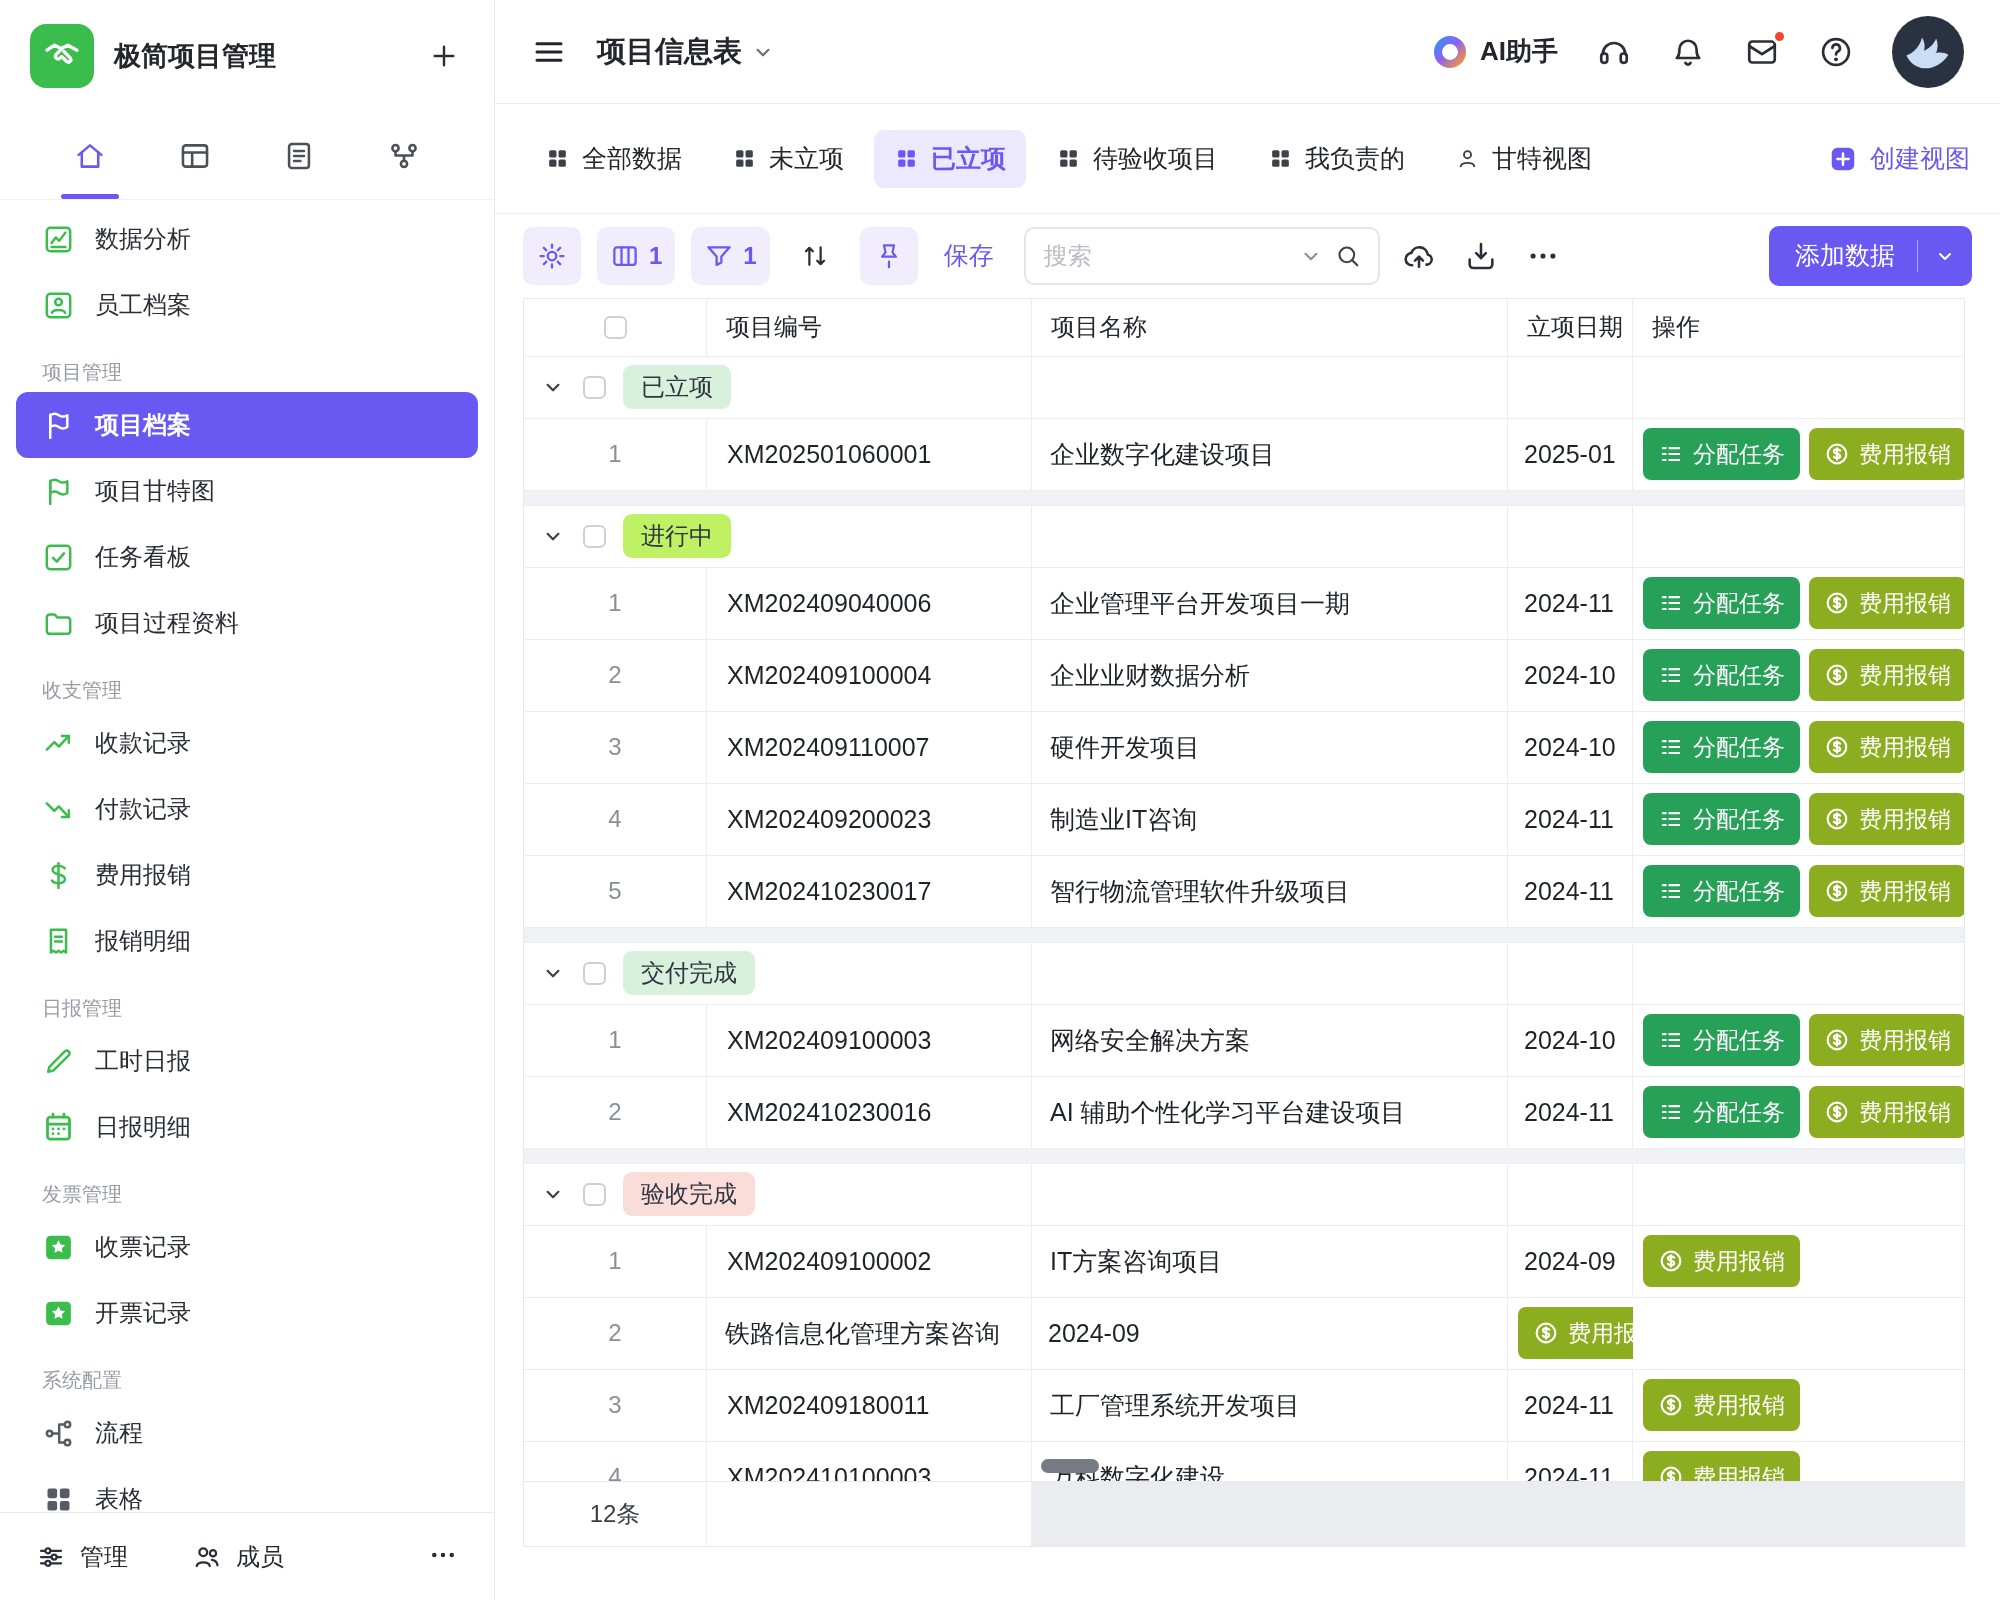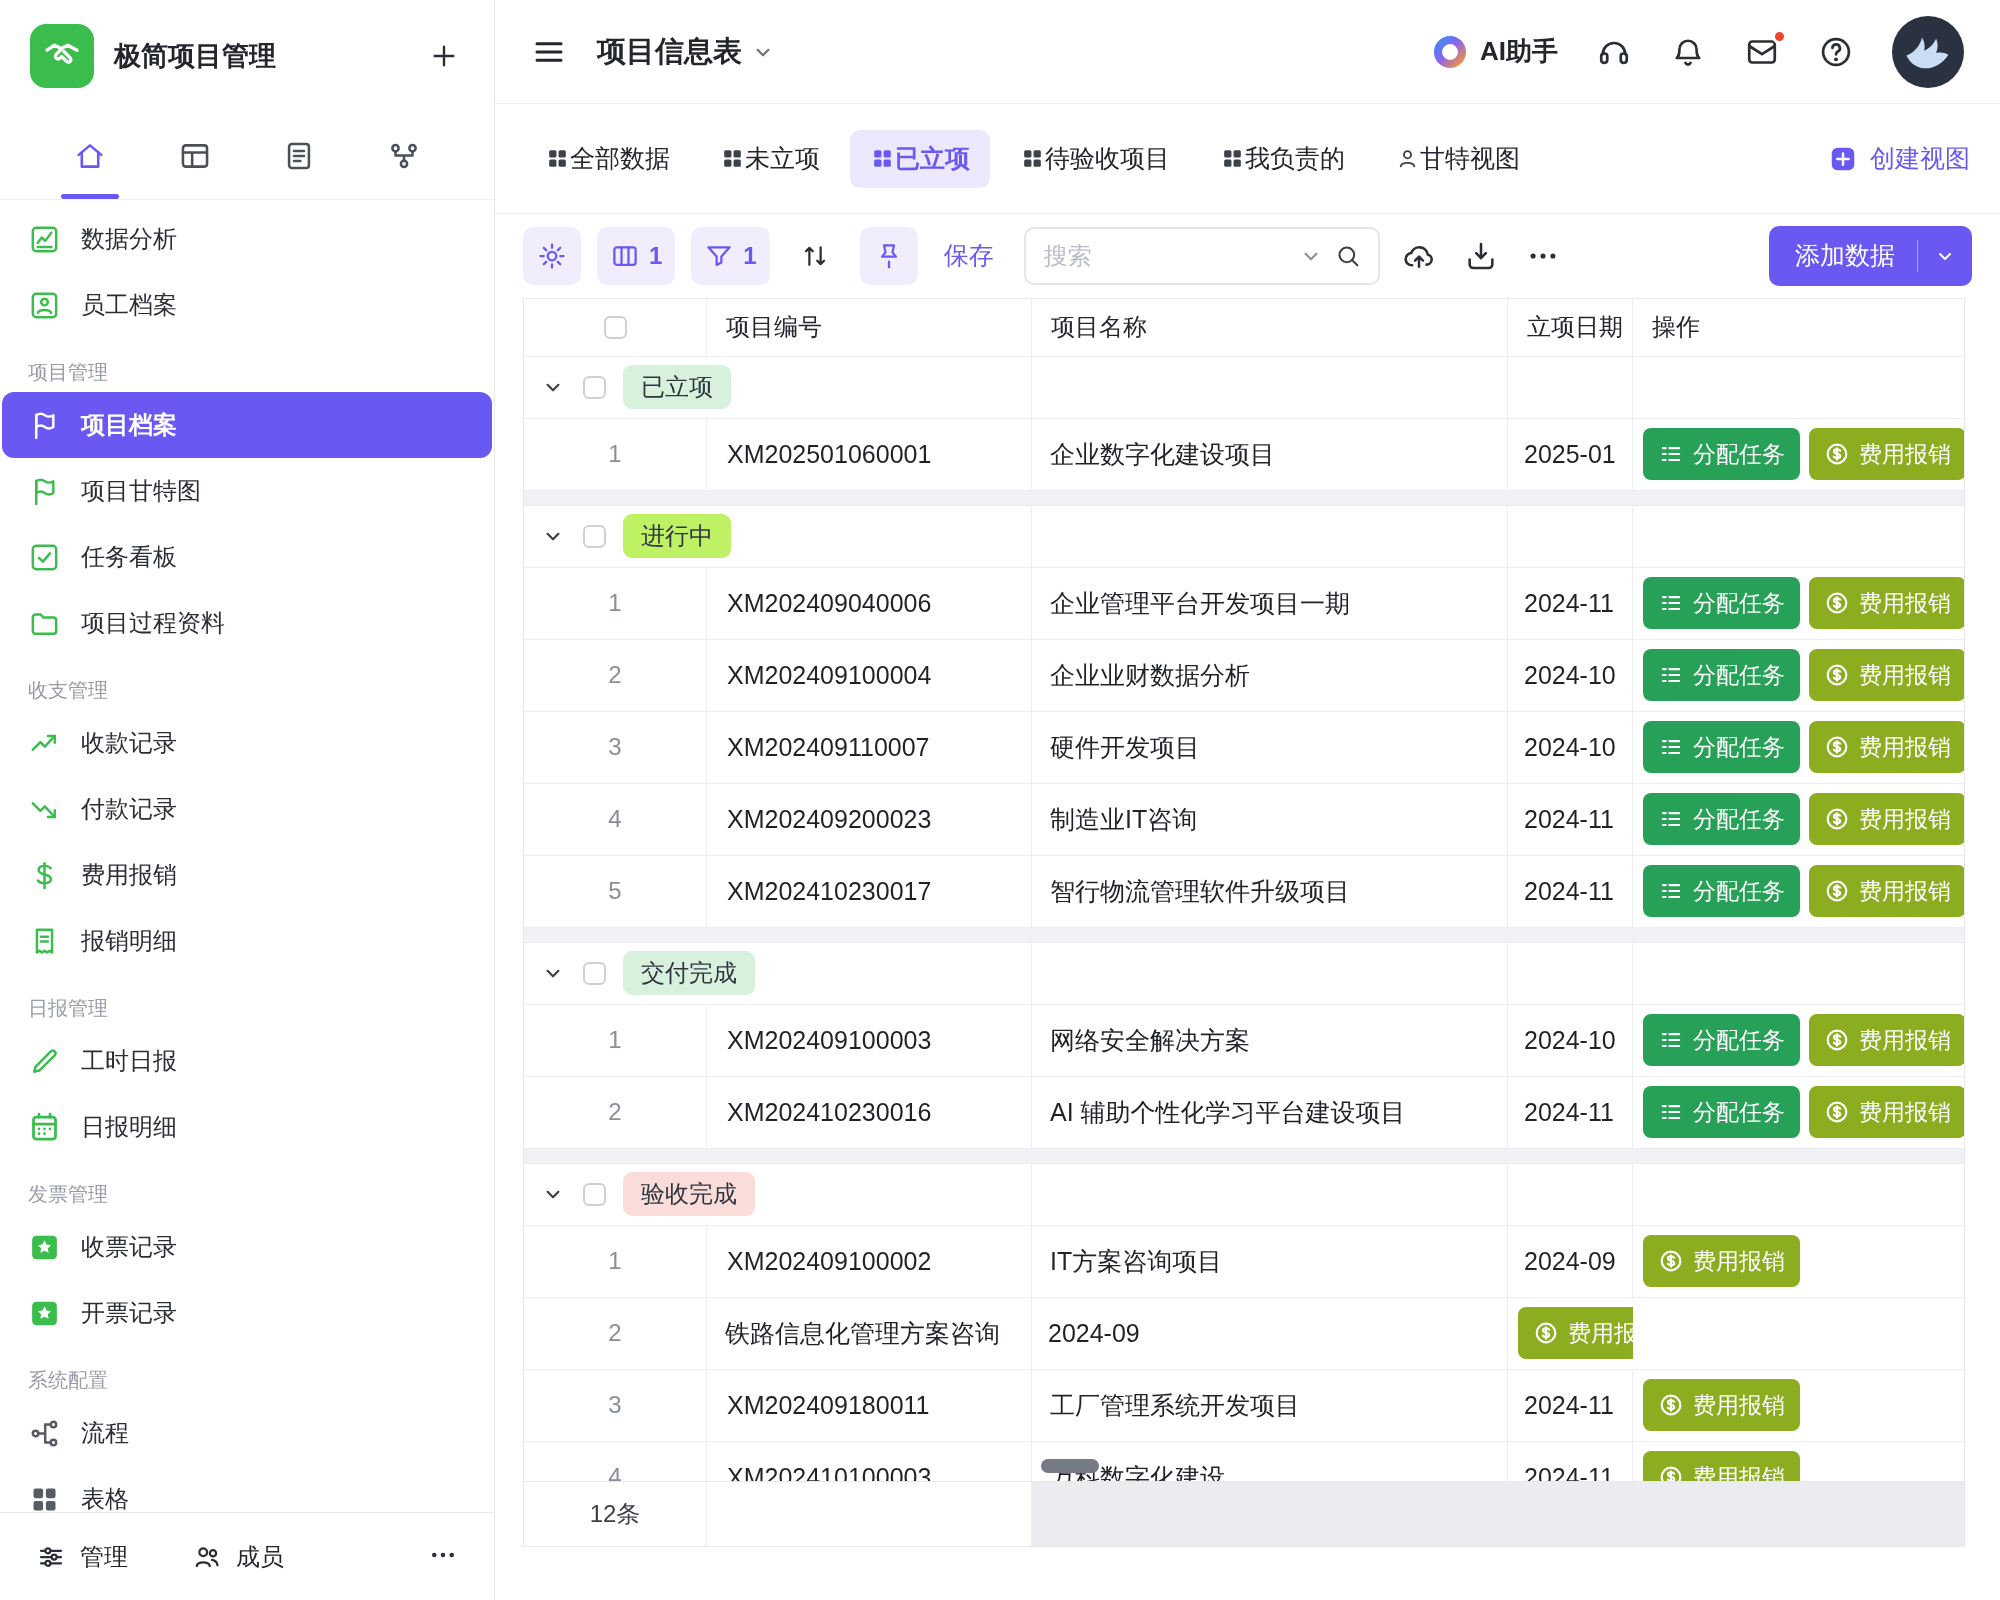--- a/index.html
+++ b/index.html
@@ -21,21 +21,21 @@
   .sb-title { font-size:27px; font-weight:700; flex:1; }
   .sb-plus { width:40px; height:40px; display:flex; align-items:center; justify-content:center; color:#2a2e36; }
   .sb-plus .icon { width:32px; height:32px; }
 
   .sb-tabs { height:88px; display:flex; align-items:center; justify-content:space-between; padding:0 62px; border-bottom:1px solid #f1f1f4; }
   .sb-tab { width:56px; height:87px; display:flex; align-items:center; justify-content:center; color:#4a4f58; position:relative; }
   .sb-tab .icon { width:34px; height:34px; }
   .sb-tab.active { color:var(--accent); }
   .sb-tab.active::after { content:""; position:absolute; bottom:0; left:50%; transform:translateX(-50%); width:58px; height:5px; border-radius:3px; background:var(--accent); }
 
-  .sb-menu { flex:1; overflow:hidden; padding:6px 2px 0; }
+  .sb-menu { flex:1; overflow:hidden; padding:6px 16px 0; }
   .sb-item { height:66px; display:flex; align-items:center; gap:20px; padding:0 26px; border-radius:12px; font-size:24px; color:#2a2e36; }
   .sb-item .icon { width:33px; height:33px; color:var(--green); }
   .sb-item .icon.gray { color:#565b64; }
   .sb-item.active { background:var(--accent); color:#fff; font-weight:600; }
   .sb-item.active .icon { color:#fff; }
   .sb-section { font-size:20px; color:#979ca6; padding:24px 26px 10px; line-height:20px; }
 
   .sb-footer { height:88px; border-top:1px solid #e9eaee; display:flex; align-items:center; padding:0 36px; gap:64px; }
   .sb-foot-item { display:flex; align-items:center; gap:14px; font-size:24px; color:#23262d; }
   .sb-foot-item .icon { width:30px; height:30px; color:#2a2e36; }
@@ -49,21 +49,21 @@
   .page-title { font-size:29px; font-weight:700; margin:0 0 0 30px; }
   .title-chev { width:26px; height:26px; color:#6b7078; margin-left:8px; }
   .top-actions { margin-left:auto; display:flex; align-items:center; gap:38px; }
   .top-action { display:flex; align-items:center; gap:12px; position:relative; }
   .top-action .icon { width:36px; height:36px; color:#2a2e36; }
   .top-action.avatar .icon { width:72px; height:72px; }
   .ta-label { font-size:26px; font-weight:600; }
   .reddot { position:absolute; top:-5px; right:-7px; width:15px; height:15px; border-radius:50%; background:#f0442c; border:3px solid #fff; }
 
   .viewtabs { height:118px; border-bottom:1px solid #ececf0; display:flex; align-items:center; padding:0 30px; gap:10px; }
-  .vtab { height:58px; padding:0 20px; border-radius:10px; display:flex; align-items:center; font-size:25px; color:#23262d; white-space:nowrap; }
+  .vtab { height:58px; padding:0 20px; border-radius:10px; display:flex; align-items:center; gap:12px; font-size:25px; color:#23262d; white-space:nowrap; }
   .vtab .icon { width:25px; height:25px; color:#3c414a; }
   .vtab.active { background:var(--accent-bg); color:var(--accent); font-weight:600; }
   .vtab.active .icon { color:var(--accent); }
   .create-view { margin-left:auto; display:flex; align-items:center; gap:12px; color:var(--accent); font-size:25px; font-weight:500; }
   .create-view .icon { width:30px; height:30px; }
 
   .toolbar { height:90px; display:flex; align-items:center; padding:0 28px; gap:16px; }
   .tb-btn { height:58px; min-width:58px; padding:0 13px; border-radius:10px; display:flex; align-items:center; justify-content:center; gap:9px; color:#2a2e36; }
   .tb-btn .icon { width:30px; height:30px; }
   .tb-btn.lav { background:#f1edfd; color:var(--accent); }

